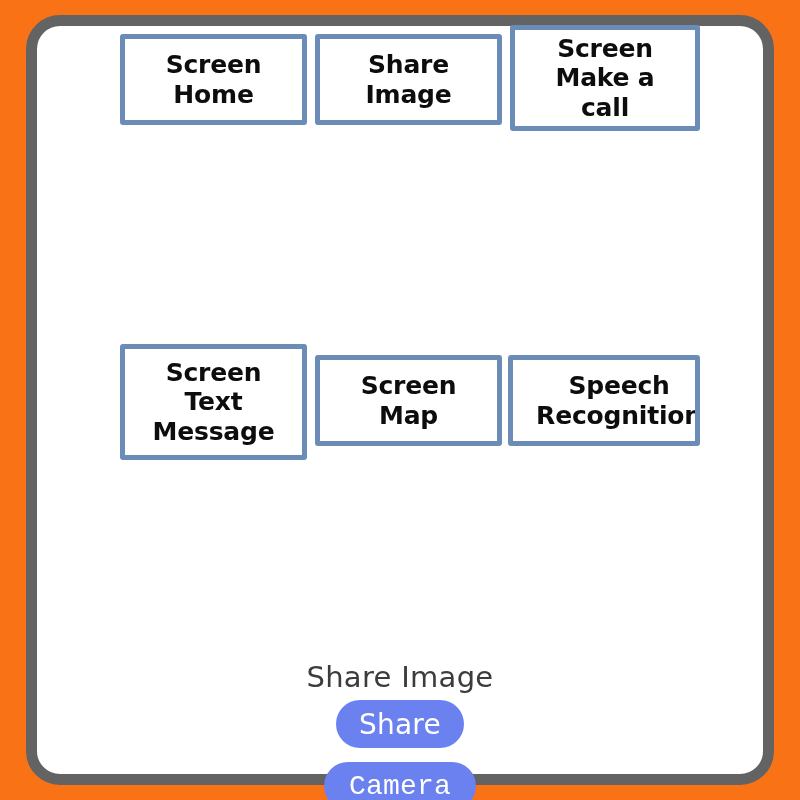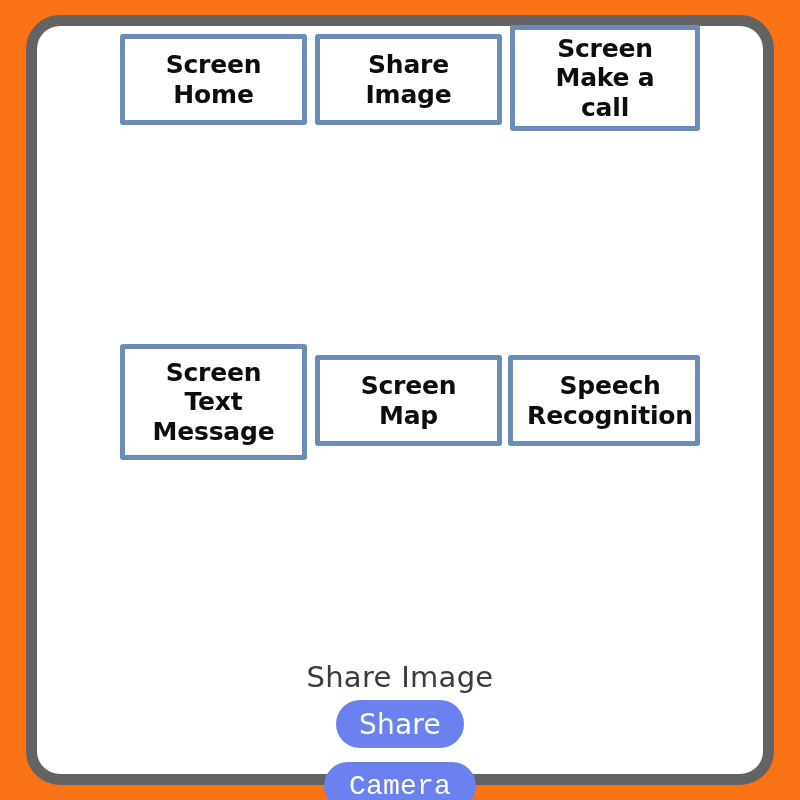--- a/index.html
+++ b/index.html
@@ -62,21 +62,21 @@
   #box-share-image      { left: 315px; top: 34px;  width: 187px; height: 91px;  }
   #box-make-a-call      { left: 510px; top: 25px;  width: 190px; height: 106px; }
 
   #box-text-message     { left: 120px; top: 344px; width: 187px; height: 116px; }
   #box-screen-map       { left: 315px; top: 355px; width: 187px; height: 91px;  }
   #box-speech-recog     { left: 508px; top: 355px; width: 192px; height: 91px;  }
 
   
   #box-speech-recog .box-label {
     position: relative;
-    left: 6px;
+    left: 15px;
     white-space: pre;
     text-align: center;
   }
 
   
   #share-sheet {
     position: absolute;
     left: 0;
     top: 663px;
     width: 800px;

